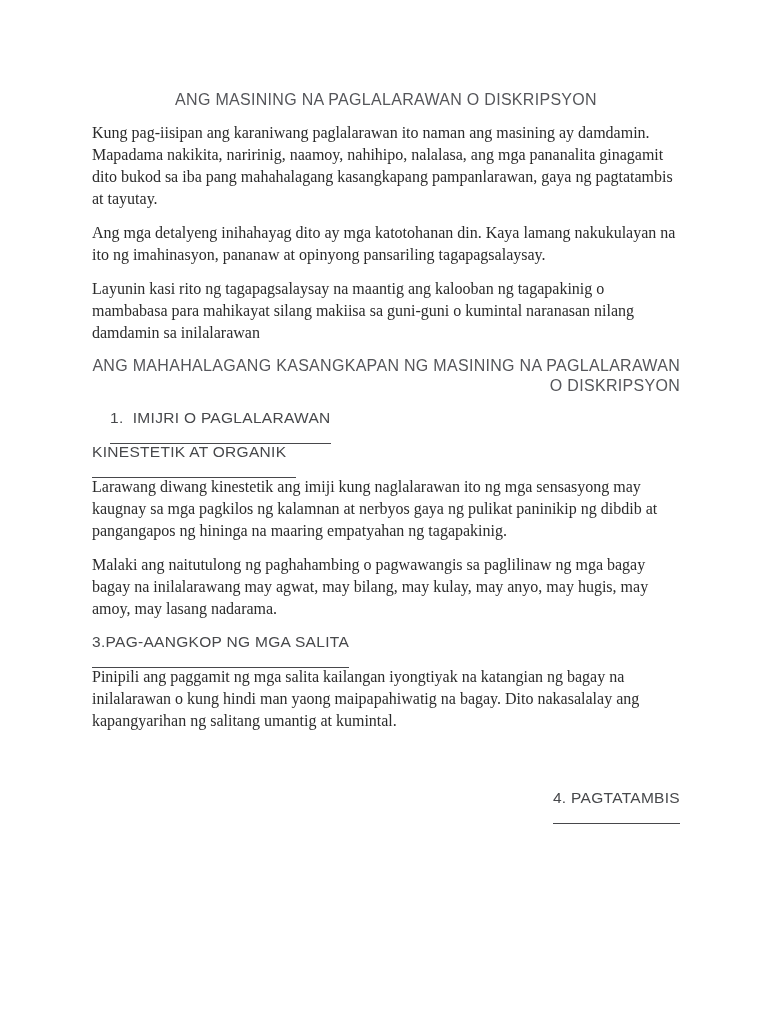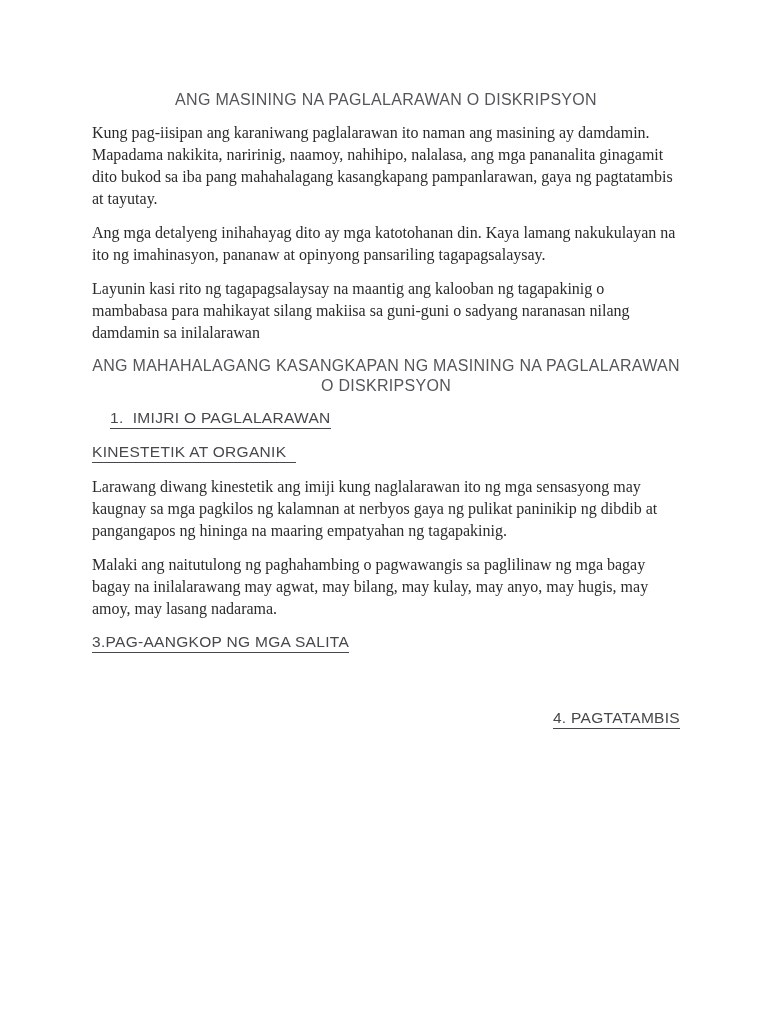--- a/index.html
+++ b/index.html
@@ -34,36 +34,36 @@
     line-height: 22px;
     margin: 0 0 12px 0;
     text-align: left;
   }
   .section-heading {
     font-family: "Liberation Sans", sans-serif;
     font-size: 16px;
     line-height: 20px;
     letter-spacing: 0.3px;
     color: #55565a;
-    text-align: center;
+    text-align: right;
     margin: 0 0 8px 0;
     font-weight: normal;
   }
   .item-heading {
     font-family: "Liberation Sans", sans-serif;
     font-size: 15.5px;
     line-height: 20px;
     letter-spacing: 0.3px;
     color: #47484b;
     margin: 12px 0 14px 0;
     font-weight: normal;
   }
   .item-heading .u {
     border-bottom: 1.5px solid #47484b;
-    padding-bottom: 2px;
+    padding-bottom: 17px;
     white-space: pre-wrap;
   }
   .item-heading .u-trail {
     padding-right: 10px;
   }
   .indent {
     padding-left: 18px;
   }
   .gap-top {
     margin-top: 56px;
@@ -74,36 +74,37 @@
 <body>
 
 <div class="page">
 
   <h1 class="doc-title">ANG MASINING NA PAGLALARAWAN O DISKRIPSYON</h1>
 
   <p class="body-para">Kung pag-iisipan ang karaniwang paglalarawan ito naman ang masining ay damdamin. Mapadama nakikita, naririnig, naamoy, nahihipo, nalalasa, ang mga pananalita ginagamit dito bukod sa iba pang mahahalagang kasangkapang pampanlarawan, gaya ng pagtatambis at tayutay.</p>
 
   <p class="body-para">Ang mga detalyeng inihahayag dito ay mga katotohanan din. Kaya lamang nakukulayan na ito ng imahinasyon, pananaw at opinyong pansariling tagapagsalaysay.</p>
 
-  <p class="body-para">Layunin kasi rito ng tagapagsalaysay na maantig ang kalooban ng tagapakinig o mambabasa para mahikayat silang makiisa sa guni-guni o sadyang naranasan nilang damdamin sa inilalarawan</p>
+  <p class="body-para">Layunin kasi rito ng tagapagsalaysay na maantig ang kalooban ng tagapakinig o mambabasa para mahikayat silang makiisa sa guni-guni o kumintal naranasan nilang damdamin sa inilalarawan</p>
 
   <h2 class="section-heading">ANG MAHAHALAGANG KASANGKAPAN NG MASINING NA PAGLALARAWAN O DISKRIPSYON</h2>
 
   <h3 class="item-heading indent">
     <span class="u">1.  IMIJRI O PAGLALARAWAN</span>
   </h3>
 
   <h3 class="item-heading">
     <span class="u u-trail">KINESTETIK AT ORGANIK</span>
   </h3>
   <p class="body-para">Larawang diwang kinestetik ang imiji kung naglalarawan ito ng mga sensasyong may kaugnay sa mga pagkilos ng kalamnan at nerbyos gaya ng pulikat paninikip ng dibdib at pangangapos ng hininga na maaring empatyahan ng tagapakinig.</p>
 
   <p class="body-para">Malaki ang naitutulong ng paghahambing o pagwawangis sa paglilinaw ng mga bagay bagay na inilalarawang may agwat, may bilang, may kulay, may anyo, may hugis, may amoy, may lasang nadarama.</p>
 
   <h3 class="item-heading">
     <span class="u">3.PAG-AANGKOP NG MGA SALITA</span>
   </h3>
+  <p class="body-para">Pinipili ang paggamit ng mga salita kailangan iyongtiyak na katangian ng bagay na inilalarawan o kung hindi man yaong maipapahiwatig na bagay. Dito nakasalalay ang kapangyarihan ng salitang umantig at kumintal.</p>
 
   <h3 class="item-heading gap-top">
     <span class="u">4. PAGTATAMBIS</span>
   </h3>
 
 </div>
 
 </body></html>

